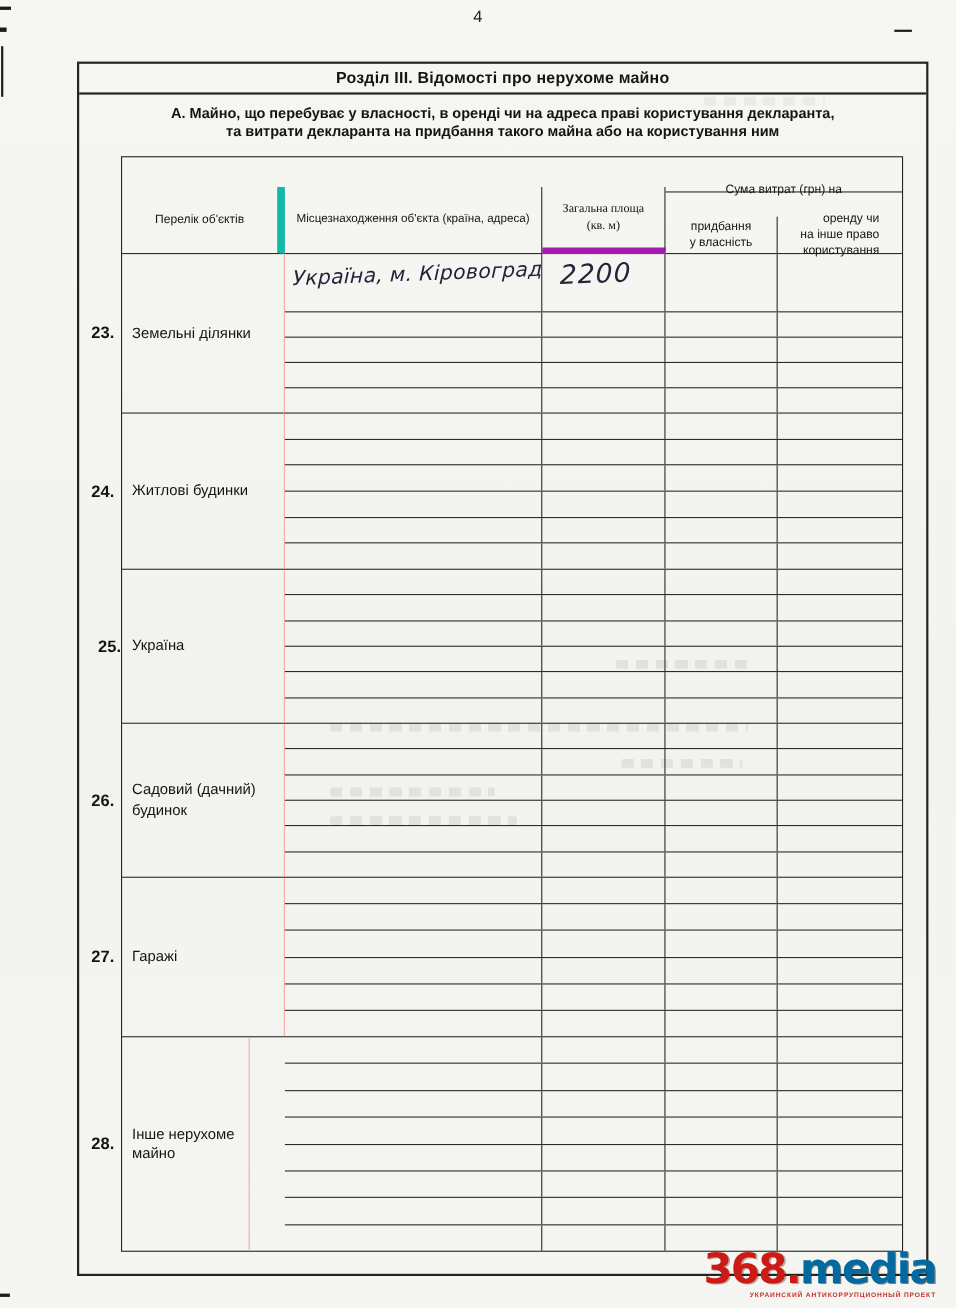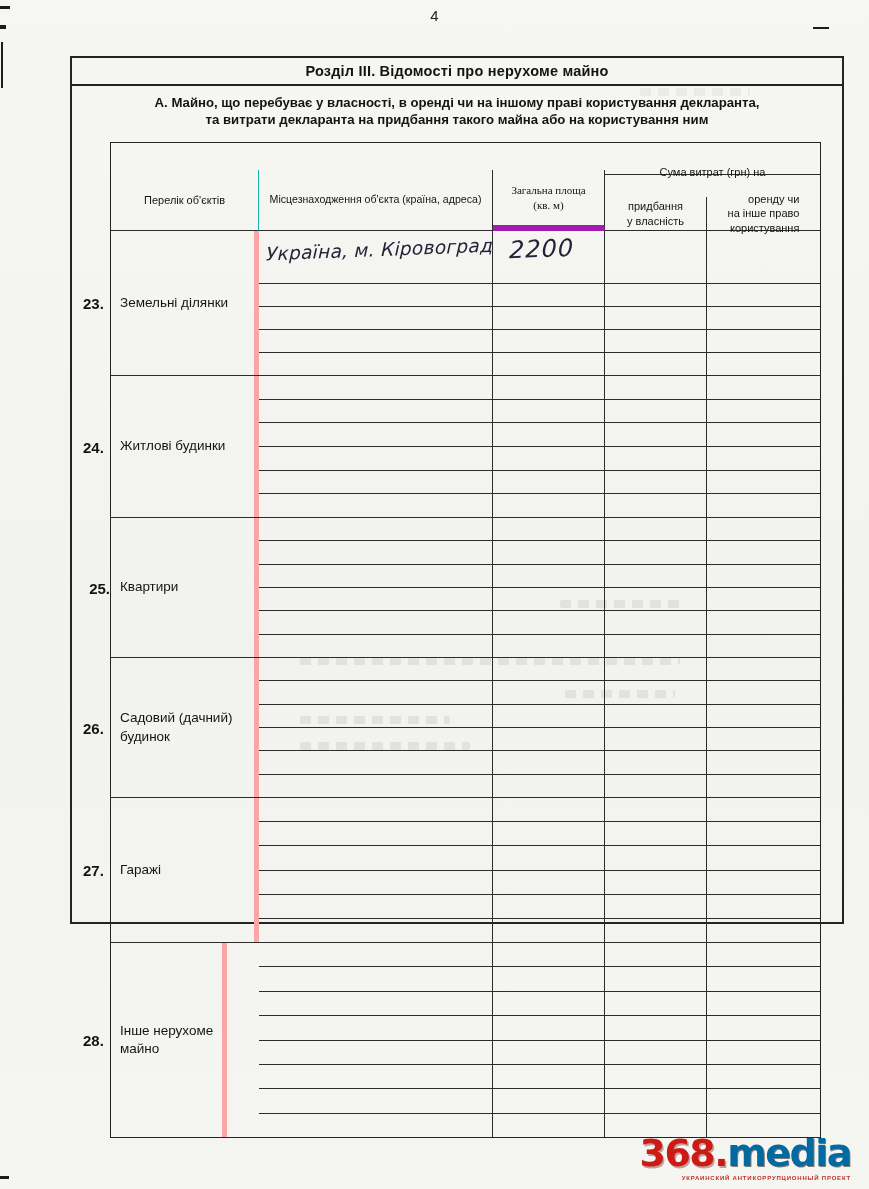--- a/index.html
+++ b/index.html
@@ -34,21 +34,21 @@
   }
   .g1 { left: 640px; top: 88px;  width: 110px; opacity: .09; }
   .g2 { left: 560px; top: 600px; width: 120px; }
   .g3 { left: 300px; top: 657px; width: 380px; }
   .g4 { left: 565px; top: 690px; width: 110px; }
   .g5 { left: 300px; top: 716px; width: 150px; }
   .g6 { left: 300px; top: 742px; width: 170px; }
 
   .doc-box {
     position: absolute; left: 70px; top: 56px;
-    width: 774px; height: 868px;
+    width: 774px; height: 1104px;
     border: 2px solid #242424;
   }
   .doc-title {
     height: 28px; display: flex; align-items: center; justify-content: center;
     font-weight: bold; font-size: 14.5px; letter-spacing: .2px;
     border-bottom: 2px solid #242424;
   }
   .doc-subtitle {
     padding: 8px 24px 0; text-align: center; font-weight: bold;
     font-size: 13.2px; line-height: 1.32; white-space: pre-line;
@@ -58,35 +58,35 @@
     position: absolute; left: 38px; top: 84px; width: 711px;
     border: 1px solid #242424;
   }
   .thead {
     display: grid;
     grid-template-columns: 148px 234px 112px 102px 113px;
     grid-template-rows: 27px 61px;
     font-size: 11px; line-height: 1.3; text-align: center;
   }
   .hc { display: flex; align-items: center; justify-content: center; padding: 2px 4px; margin-top: 27px; }
-  .h-objects  { grid-column: 1; grid-row: 1/3; border-right: 1px solid #14b8a6; border-bottom: 1px solid #2c2c2c; }
+  .h-objects  { grid-column: 1; grid-row: 1/3; border-right: 7px solid #14b8a6; border-bottom: 1px solid #2c2c2c; }
   .h-location { grid-column: 2; grid-row: 1/3; border-right: 1px solid #2c2c2c; border-bottom: 1px solid #2c2c2c; font-size: 10.6px; }
   .h-area     { grid-column: 3; grid-row: 1/3; border-right: 1px solid #2c2c2c; border-bottom: 6px solid #a21caf; font-family: Liberation Serif, serif; }
   .h-costs    { grid-column: 4/6; grid-row: 1; border-bottom: 1px solid #2c2c2c; }
   .h-purchase { grid-column: 4; grid-row: 2; border-right: 1px solid #2c2c2c; border-bottom: 1px solid #2c2c2c; }
   .h-rent     { grid-column: 5; grid-row: 2; border-bottom: 1px solid #2c2c2c; text-align: right; }
 
   .section { position: relative; display: flex; border-bottom: 1px solid #2c2c2c; }
   .section:last-child { border-bottom: none; gap: 32px; }
   .row-num {
     position: absolute; left: -28px; top: 50%; transform: translateY(-50%);
     width: 27px; font-weight: bold; font-size: 15px;
   }
   .sec-label {
-    width: 148px; border-right: 5px solid #fca5a5;
+    width: 148px; border-right: 1px solid #fca5a5;
     display: flex; align-items: center;
     padding: 2px 4px 2px 9px; font-size: 13.5px; line-height: 1.35;
   }
   .sec-lines { width: 563px; display: flex; flex-direction: column; }
   .line { flex: 1 1 0; display: flex; border-bottom: 1px solid #2c2c2c; }
   .line:last-child { border-bottom: none; }
   .line-tall { flex: 0 0 53px; }
   .cell { position: relative; border-right: 1px solid #2c2c2c; }
   .cell-loc  { width: 234px; }
   .cell-area { width: 112px; }
@@ -122,21 +122,21 @@
 
 <div class="ghost g1"></div>
 <div class="ghost g2"></div>
 <div class="ghost g3"></div>
 <div class="ghost g4"></div>
 <div class="ghost g5"></div>
 <div class="ghost g6"></div>
 
 <div class="doc-box">
   <div class="doc-title">Розділ III. Відомості про нерухоме майно</div>
-  <div class="doc-subtitle"><span>А.</span><span> Майно, що перебуває у власності, в оренді чи на іншому праві користування декларанта,
+  <div class="doc-subtitle"><span>А.</span><span> Майно, що перебуває у власності, в оренді чи на адреса праві користування декларанта,
 та витрати декларанта на придбання такого майна або на користування ним</span></div>
 
   <div class="ptable">
     <div class="thead">
       <div class="hc h-objects pre">Перелік об'єктів</div>
       <div class="hc h-location pre">Місцезнаходження об'єкта (країна, адреса)</div>
       <div class="hc h-area pre">Загальна площа
 (кв. м)</div>
       <div class="hc h-costs pre">Сума витрат (грн) на</div>
       <div class="hc h-purchase pre">придбання
@@ -228,21 +228,21 @@
               <div class="cell cell-loc"></div>
               <div class="cell cell-area"></div>
               <div class="cell cell-buy"></div>
               <div class="cell cell-rent"></div>
             </div>
           </div>
         </div>
         <div class="section" style="height: 140px; text-align: right;">
           <div class="row-num">25.</div>
           <div class="sec-label">
-            <span class="pre">Квартири</span>
+            <span class="pre">Україна</span>
           </div>
           <div class="sec-lines">
             <div class="line">
               <div class="cell cell-loc"></div>
               <div class="cell cell-area"></div>
               <div class="cell cell-buy"></div>
               <div class="cell cell-rent"></div>
             </div>
             <div class="line">
               <div class="cell cell-loc"></div>

